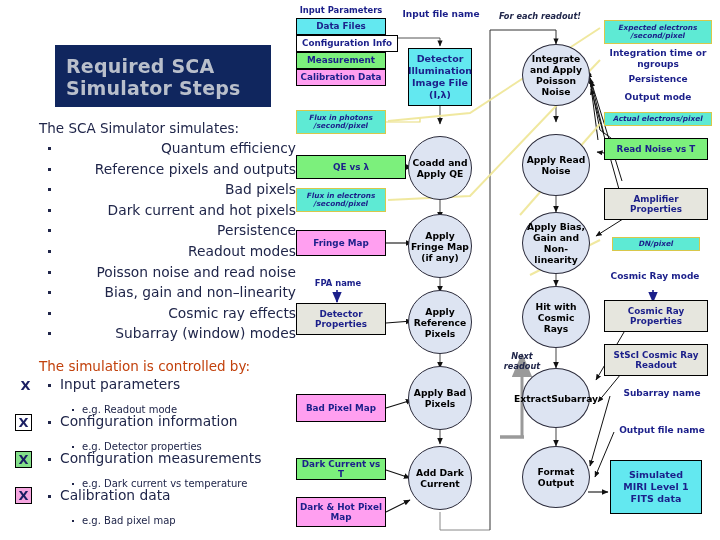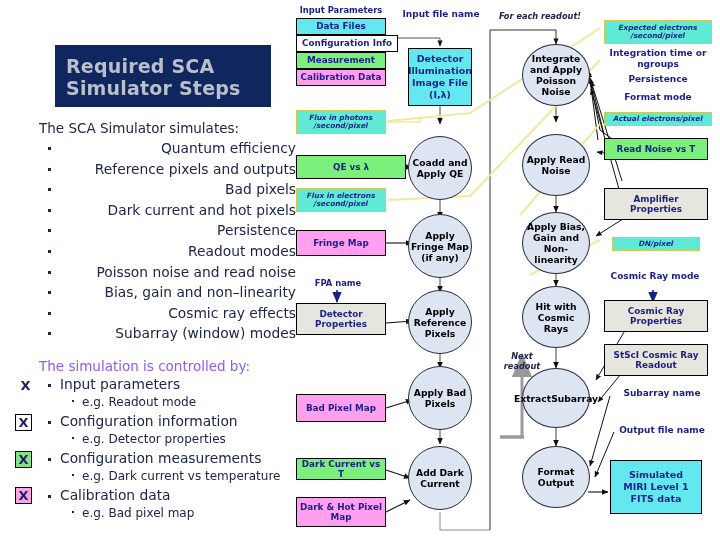--- a/index.html
+++ b/index.html
@@ -30,25 +30,25 @@
     margin:0;padding:0;list-style:none;text-align:right;
   }
   .bullets li{
     position:relative;padding-left:14px;color:#20264a;
     font-size:13.8px;line-height:20.6px;white-space:nowrap;
   }
   .bullets li:before{
     content:"";position:absolute;left:2px;top:9px;
     width:3px;height:3px;background:#20264a;
   }
-  .sub-head{position:absolute;left:39px;top:358px;color:#8b5cf6;font-size:13.5px;}
+  .sub-head{position:absolute;left:39px;top:358px;color:#c2410c;font-size:13.5px;}
   .ctl{position:absolute;left:46px;width:260px;}
   .ctl .main{position:relative;padding-left:14px;color:#20264a;font-size:13.8px;white-space:nowrap;}
   .ctl .main:before{content:"";position:absolute;left:2px;top:8px;width:3px;height:3px;background:#20264a;}
-  .ctl .eg{position:relative;padding-left:36px;color:#20264a;font-size:12px;margin-top:3px;white-space:nowrap;}
+  .ctl .eg{position:relative;padding-left:36px;color:#20264a;font-size:10px;margin-top:12px;white-space:nowrap;}
   .ctl .eg:before{content:"";position:absolute;left:26px;top:5px;width:2px;height:2px;background:#20264a;}
 
   .xmark{
     position:absolute;width:17px;height:17px;
     color:#1b1f63;font-size:13px;font-weight:bold;
     display:flex;align-items:center;justify-content:center;
     box-sizing:border-box;
   }
   .xmark.plain{border:none;background:transparent;}
   .xmark.boxed{border:1.6px solid #000;background:#ffffff;}
@@ -358,21 +358,21 @@
   <div class="note" style="left:604px;top:20px;width:108px;height:24px;flex-direction:column;">
     <span>Expected electrons</span>
     <span>/second/pixel</span>
   </div>
 
   <div class="plabel" style="left:600px;top:48px;width:116px;">
     <div>Integration time or</div>
     <div>ngroups</div>
   </div>
   <div class="plabel" style="left:600px;top:74px;width:116px;">Persistence</div>
-  <div class="plabel" style="left:600px;top:92px;width:116px;">Format mode</div>
+  <div class="plabel" style="left:600px;top:92px;width:116px;">Output mode</div>
 
   <div class="note" style="left:604px;top:112px;width:108px;height:14px;">Actual electrons/pixel</div>
 
   <div class="fbox green" style="left:604px;top:138px;width:104px;height:22px;">Read Noise vs T</div>
 
   <div class="fbox grey" style="left:604px;top:188px;width:104px;height:32px;flex-direction:column;">
     <span>Amplifier</span>
     <span>Properties</span>
   </div>
 

